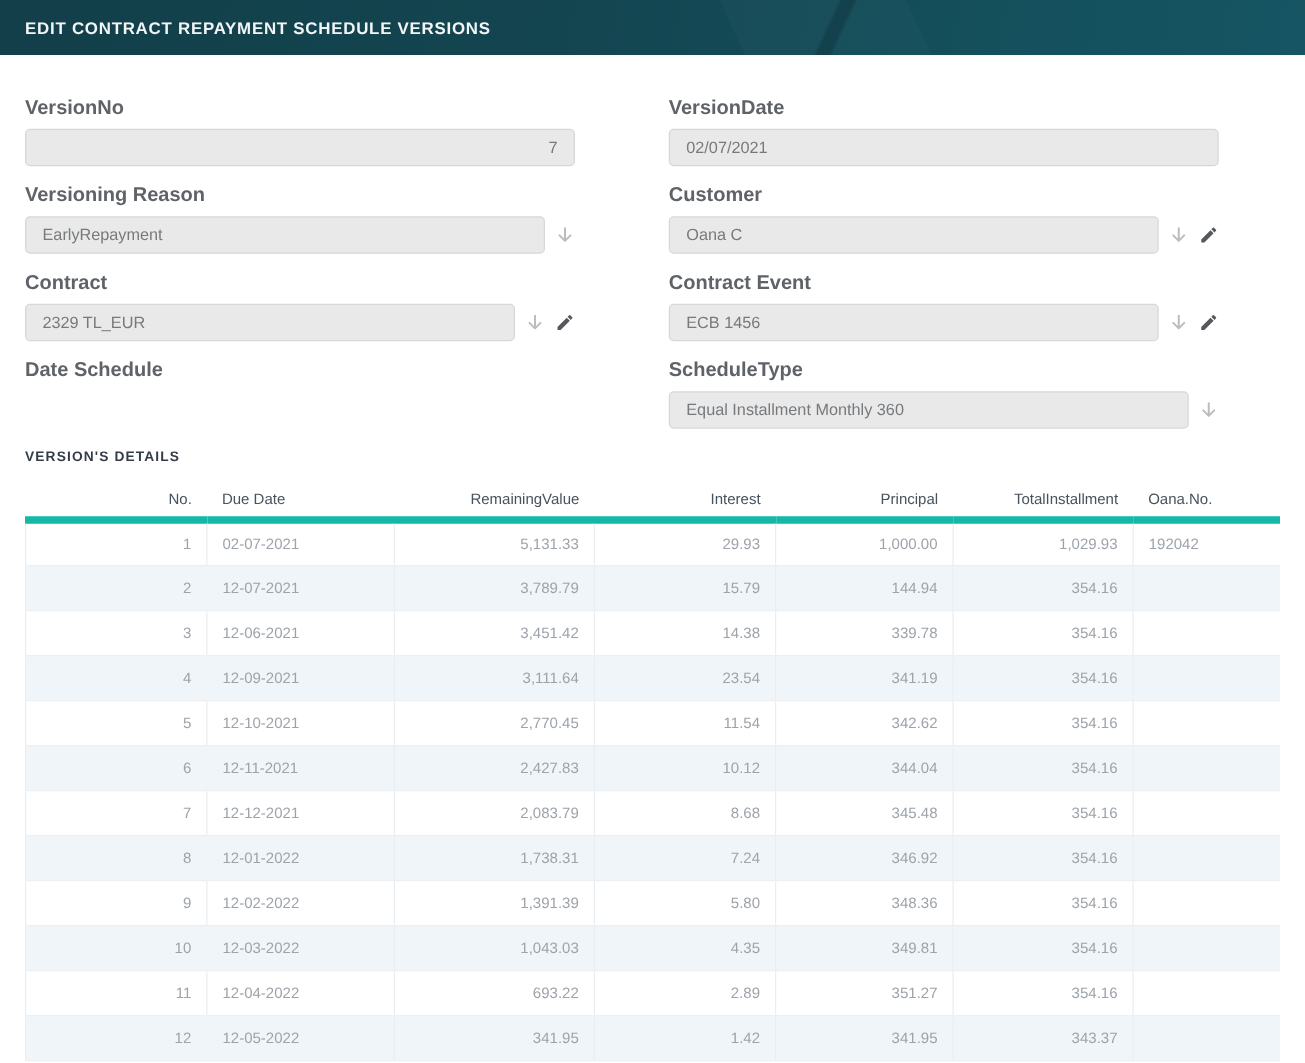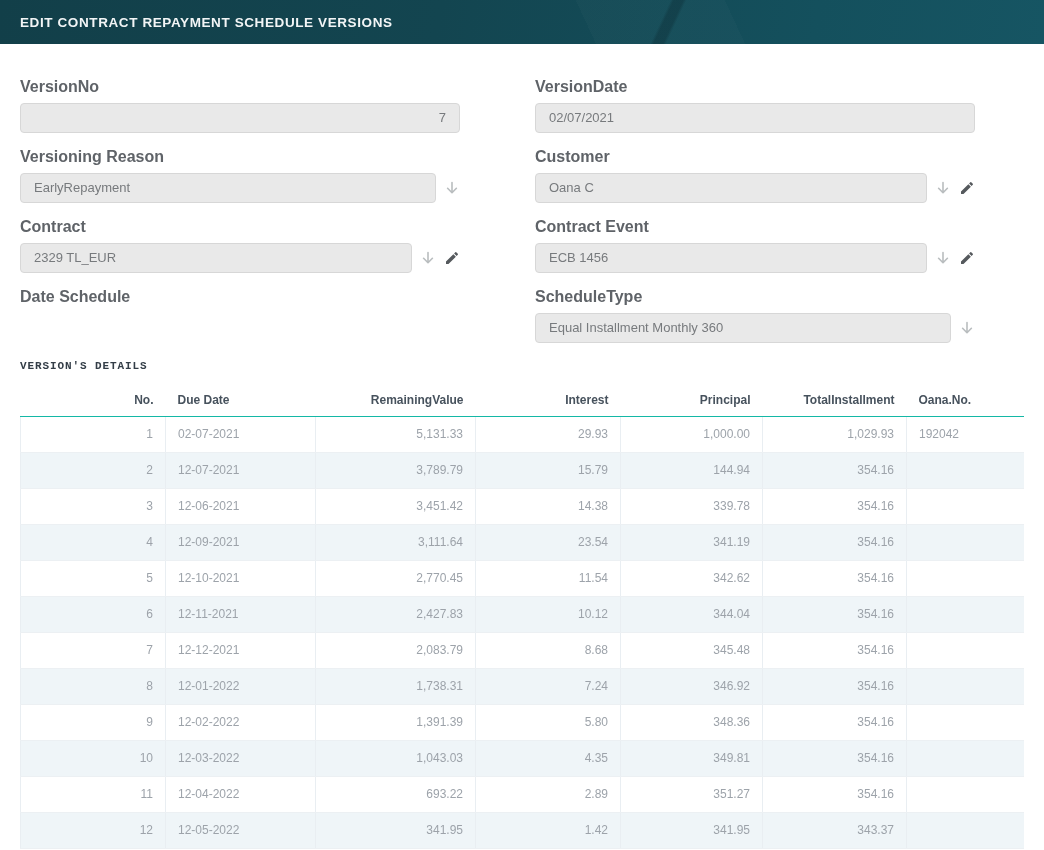--- a/index.html
+++ b/index.html
@@ -82,36 +82,35 @@
   }
   .arrow-svg { stroke: #b9bdbf; }
   .pencil-svg { fill: #55595d; }
   
   .section-title {
     margin-top: 17px;
     font-size: 11px;
     font-weight: bold;
     letter-spacing: .9px;
     color: #333d47;
-    font-family: Liberation Mono, monospace;
   }
   table.grid {
     margin-top: 13px;
     width: 1004px;
     border-collapse: collapse;
     table-layout: fixed;
   }
   table.grid th {
     height: 31px;
     font-size: 12px;
-    font-weight: bold;
+    font-weight: normal;
     color: #47525d;
     vertical-align: middle;
     padding: 0 12px;
-    border-bottom: 1px solid #14b8a6;
+    border-bottom: 6px solid #14b8a6;
     white-space: nowrap;
   }
   table.grid td {
     height: 36px;
     font-size: 12px;
     color: #9da3aa;
     vertical-align: middle;
     padding: 0 12px;
     border-right: 1px solid #e9eef2;
     border-bottom: 1px solid #ecf0f3;

